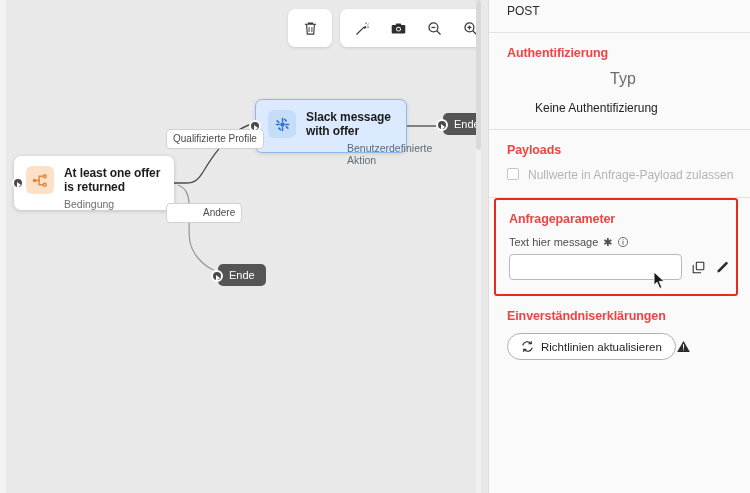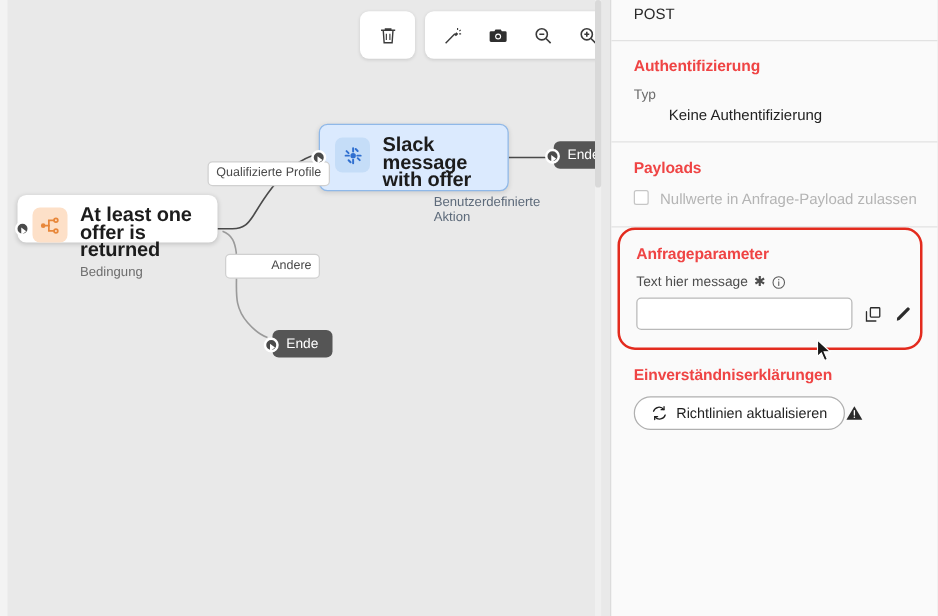--- a/index.html
+++ b/index.html
@@ -38,26 +38,26 @@
     position:absolute;background:#fff;border-radius:7px;
     box-shadow:0 1px 4px rgba(0,0,0,.18);
     display:flex;align-items:flex-start;padding:10px 12px;box-sizing:border-box;
   }
   .node .nicon{
     width:28px;height:28px;border-radius:6px;flex:0 0 28px;
     display:flex;align-items:center;justify-content:center;margin-right:10px;
   }
   .node .ntext{display:flex;flex-direction:column;min-width:0;}
   .node .ntitle{
-    font-size:16px;font-weight:bold;color:#1c1c1c;line-height:14px;
+    font-size:12px;font-weight:bold;color:#1c1c1c;line-height:14px;
     letter-spacing:-0.1px;
   }
   .node .nsub{font-size:10.5px;color:#6e6e6e;margin-top:4px;line-height:12px;}
 
-  #node-condition{left:14px;top:156px;width:160px;height:38px;}
+  #node-condition{left:14px;top:156px;width:160px;height:54px;}
   #node-condition .nicon{background:#fde0c8;}
   #node-slack{
     left:255px;top:99px;width:152px;height:54px;
     background:#dbeafe;border:1px solid #8fb8e8;box-shadow:0 1px 4px rgba(0,0,0,.12);
   }
   #node-slack .nicon{background:#c5ddf8;}
   #node-slack .nsub{color:#5d6a7a;margin-left:41px;}
 
   
   .end-pill{
@@ -66,21 +66,21 @@
   }
   #end-top{left:443px;top:113px;}
   #end-bottom{left:218px;top:264px;}
 
   
   .branch-label{
     position:absolute;background:#fff;border:1px solid #d0d0d0;border-radius:4px;
     font-size:10px;color:#4a4a4a;padding:3px 6px;line-height:12px;white-space:nowrap;
   }
   #label-qualified{left:166px;top:129px;}
-  #label-other{left:180px;top:203px;padding-left:36px;}
+  #label-other{left:166px;top:203px;padding-left:36px;}
 
   
   .handle{
     position:absolute;width:12px;height:12px;border-radius:50%;
     background:#4a4a4a;border:2px solid #ffffff;box-sizing:border-box;
   }
   .handle::after{
     content:"";position:absolute;left:3px;top:2.5px;
     width:0;height:0;border-left:4px solid #fff;
     border-top:3px solid transparent;border-bottom:3px solid transparent;
@@ -99,36 +99,36 @@
   }
   .panel-scrollbar{
     position:absolute;left:476px;top:0;width:5px;height:493px;background:#f0f0f0;
   }
   .panel-scroll-thumb{
     position:absolute;left:476px;top:0;width:5px;height:150px;background:#d9d9d9;border-radius:3px;
   }
   .sec{padding:13px 18px 14px 18px;border-bottom:1px solid #e2e2e2;box-sizing:border-box;}
   .sec.first{padding-top:4px;padding-bottom:14px;}
   .sec-title{font-size:12.5px;font-weight:bold;color:#ef4444;margin:0 0 10px 0;letter-spacing:-0.1px;}
-  .sec-label{font-size:11px;color:#6c6c6c;margin:0 0 3px 0;}
+  .sec-label{font-size:16px;color:#6c6c6c;margin:0 0 13px 0;text-align:center;}
   .sec-value{font-size:12px;color:#232323;margin-left:28px;}
   .plain-value{font-size:12px;color:#2a2a2a;}
 
   .chk-row{display:flex;align-items:flex-start;gap:9px;}
   .chk{
     width:12px;height:12px;border:1px solid #a0a0a0;border-radius:2px;
     background:#fff;flex:0 0 12px;margin-top:1px;box-sizing:border-box;
   }
   .chk.disabled{border-color:#c6c6c6;}
   .chk-text{font-size:12px;color:#232323;line-height:16px;}
   .chk-text.disabled{color:#b4b4b4;}
 
   
   .sec.highlight{
-    border:2px solid #e32b1e;border-radius:14px;margin:0 5px;
+    border:2px solid #e32b1e;border-radius:3px;margin:0 5px;
     padding:12px 13px 14px 13px;width:244px;box-sizing:border-box;
   }
   .field-label{display:flex;align-items:center;gap:5px;margin-bottom:6px;}
   .field-label .ftext{font-size:11px;color:#4d4d4d;}
   .req-star{color:#4d4d4d;font-size:11px;line-height:11px;}
   .info-ic{width:12px;height:12px;display:block;}
   .field-row{display:flex;align-items:center;gap:9px;}
   .text-input{
     flex:1 1 auto;height:26px;background:#fff;border:1px solid #b9b9b9;border-radius:4px;
     box-sizing:border-box;position:relative;font-size:12px;color:#222;padding:0 8px;

